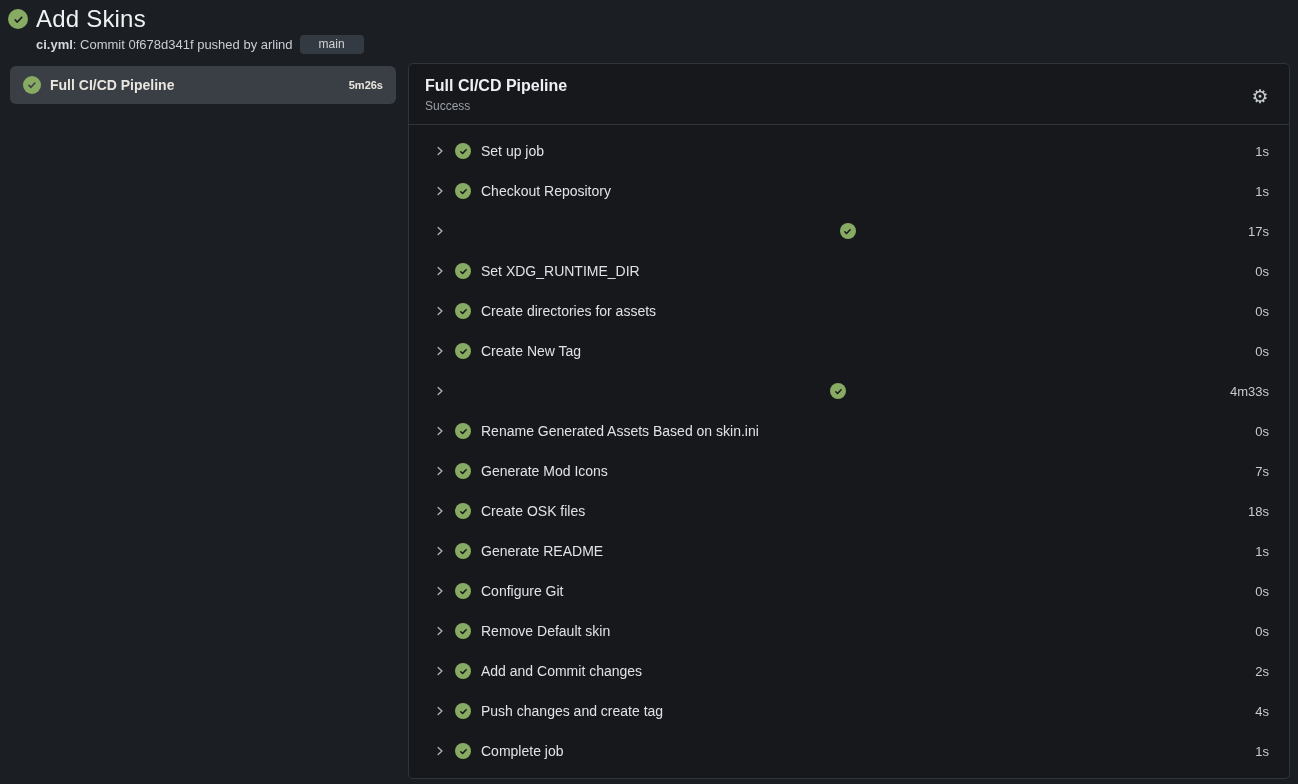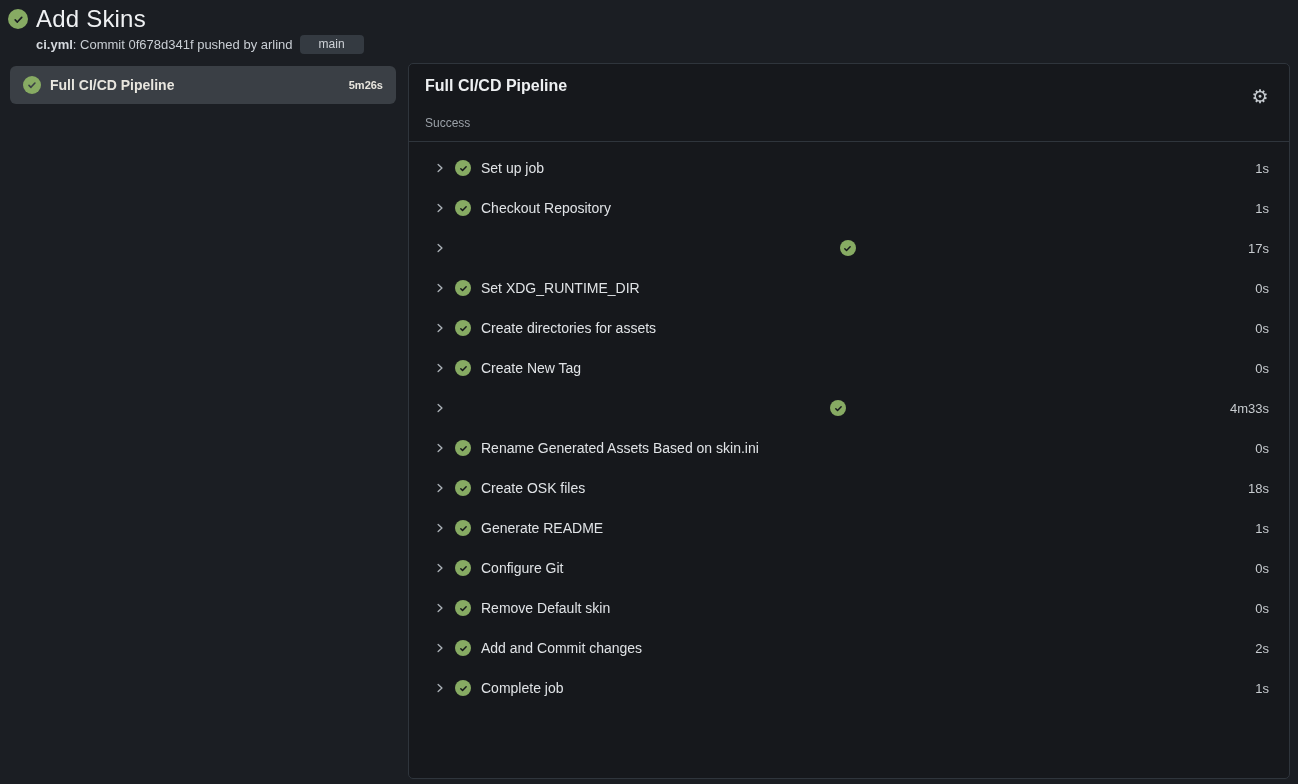--- a/index.html
+++ b/index.html
@@ -36,21 +36,21 @@
   .sidebar { width:388px; flex-shrink:0; padding-top:3px; }
   .job-item { margin-left:2px; height:38px; background:#3a3f45; border-radius:6px;
               display:flex; align-items:center; gap:9px; padding:0 13px; cursor:pointer; }
   .job-name { flex:1; font-size:14px; font-weight:700; color:#e8e6df; }
   .job-duration { font-size:11px; font-weight:700; color:#e8e6df; }
 
   .panel { flex:1; height:716px; background:#16181c; border:1px solid #2f353c;
            border-radius:5px; display:flex; flex-direction:column; }
   .panel-header { position:relative; padding:12px 20px 10px 16px; }
   .panel-title { font-size:16px; font-weight:600; color:#eef0f2; line-height:20px; }
-  .panel-status { font-size:12px; color:#9aa0a7; margin-top:20px; line-height:15px; }
+  .panel-status { font-size:12px; color:#9aa0a7; margin-top:3px; line-height:15px; }
   .gear-btn { position:absolute; right:17px; top:20px; width:24px; height:24px;
               display:flex; align-items:center; justify-content:center;
               color:#c6cbd0; font-size:19px; cursor:pointer; user-select:none; }
   .panel-divider { height:1px; background:#2f353c; flex-shrink:0; }
 
   .steps { padding:6px 20px 8px 24px; flex:1; overflow:hidden; }
   .step-row { height:40px; display:flex; align-items:center; gap:8px; cursor:pointer; border-radius:4px;justify-content:space-between; }
   .chev { width:14px; height:14px; display:flex; align-items:center; justify-content:center; flex-shrink:0; }
   .step-name { flex:1; font-size:14px; color:#e0e3e6; padding-left:2px; }
   .step-duration { font-size:13px; color:#c7cbcf; }
@@ -212,20 +212,34 @@
             </span>
             <span class="check-circle sz16">
               <svg width="9" height="9" viewBox="0 0 16 16">
                 <path d="M3.2 8.6l3.1 3.1 6.4-6.8" fill="none" stroke="#16181c" stroke-width="2.6" stroke-linecap="round" stroke-linejoin="round"></path>
               </svg>
             </span>
             <span class="step-name">Rename Generated Assets Based on skin.ini</span>
             <span class="step-duration">0s</span>
           </div>
 
+          <div class="step-row">
+            <span class="chev">
+              <svg width="12" height="12" viewBox="0 0 16 16">
+                <path d="M5.5 3.2L10.6 8l-5.1 4.8" fill="none" stroke="#aab0b6" stroke-width="1.8" stroke-linecap="round" stroke-linejoin="round"></path>
+              </svg>
+            </span>
+            <span class="check-circle sz16">
+              <svg width="9" height="9" viewBox="0 0 16 16">
+                <path d="M3.2 8.6l3.1 3.1 6.4-6.8" fill="none" stroke="#16181c" stroke-width="2.6" stroke-linecap="round" stroke-linejoin="round"></path>
+              </svg>
+            </span>
+            <span class="step-name">Generate Mod Icons</span>
+            <span class="step-duration">7s</span>
+          </div>
 
           <div class="step-row">
             <span class="chev">
               <svg width="12" height="12" viewBox="0 0 16 16">
                 <path d="M5.5 3.2L10.6 8l-5.1 4.8" fill="none" stroke="#aab0b6" stroke-width="1.8" stroke-linecap="round" stroke-linejoin="round"></path>
               </svg>
             </span>
             <span class="check-circle sz16">
               <svg width="9" height="9" viewBox="0 0 16 16">
                 <path d="M3.2 8.6l3.1 3.1 6.4-6.8" fill="none" stroke="#16181c" stroke-width="2.6" stroke-linecap="round" stroke-linejoin="round"></path>
@@ -288,20 +302,34 @@
             </span>
             <span class="check-circle sz16">
               <svg width="9" height="9" viewBox="0 0 16 16">
                 <path d="M3.2 8.6l3.1 3.1 6.4-6.8" fill="none" stroke="#16181c" stroke-width="2.6" stroke-linecap="round" stroke-linejoin="round"></path>
               </svg>
             </span>
             <span class="step-name">Add and Commit changes</span>
             <span class="step-duration">2s</span>
           </div>
 
+          <div class="step-row">
+            <span class="chev">
+              <svg width="12" height="12" viewBox="0 0 16 16">
+                <path d="M5.5 3.2L10.6 8l-5.1 4.8" fill="none" stroke="#aab0b6" stroke-width="1.8" stroke-linecap="round" stroke-linejoin="round"></path>
+              </svg>
+            </span>
+            <span class="check-circle sz16">
+              <svg width="9" height="9" viewBox="0 0 16 16">
+                <path d="M3.2 8.6l3.1 3.1 6.4-6.8" fill="none" stroke="#16181c" stroke-width="2.6" stroke-linecap="round" stroke-linejoin="round"></path>
+              </svg>
+            </span>
+            <span class="step-name">Push changes and create tag</span>
+            <span class="step-duration">4s</span>
+          </div>
 
           <div class="step-row">
             <span class="chev">
               <svg width="12" height="12" viewBox="0 0 16 16">
                 <path d="M5.5 3.2L10.6 8l-5.1 4.8" fill="none" stroke="#aab0b6" stroke-width="1.8" stroke-linecap="round" stroke-linejoin="round"></path>
               </svg>
             </span>
             <span class="check-circle sz16">
               <svg width="9" height="9" viewBox="0 0 16 16">
                 <path d="M3.2 8.6l3.1 3.1 6.4-6.8" fill="none" stroke="#16181c" stroke-width="2.6" stroke-linecap="round" stroke-linejoin="round"></path>

